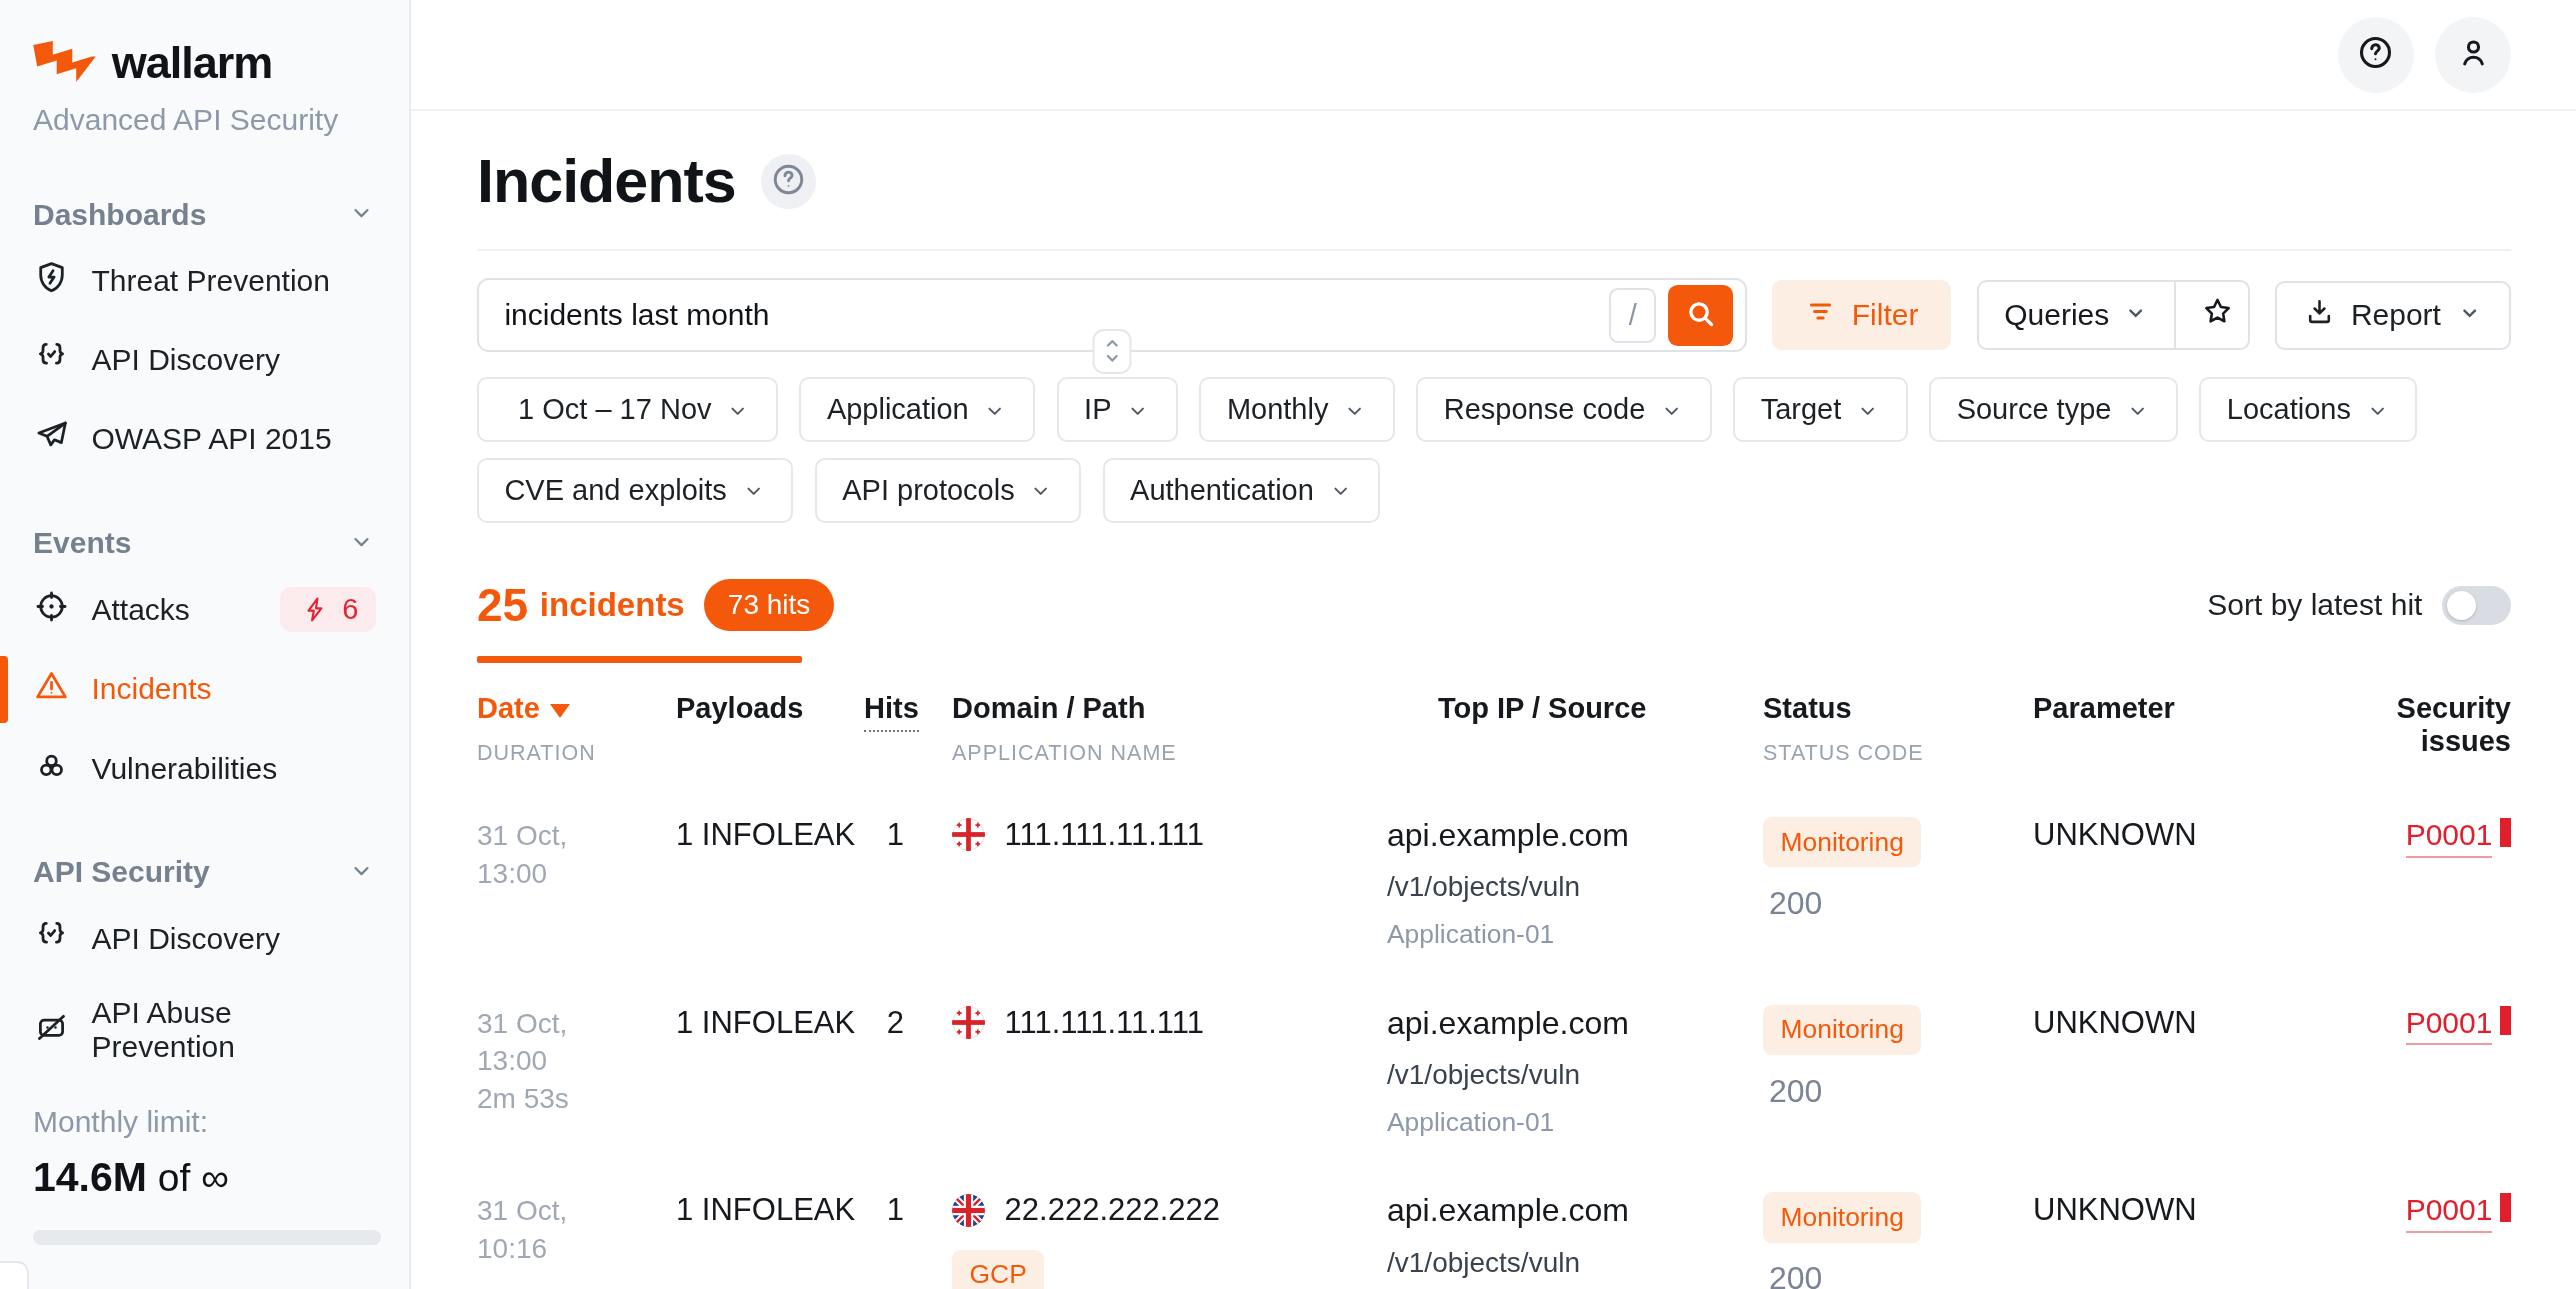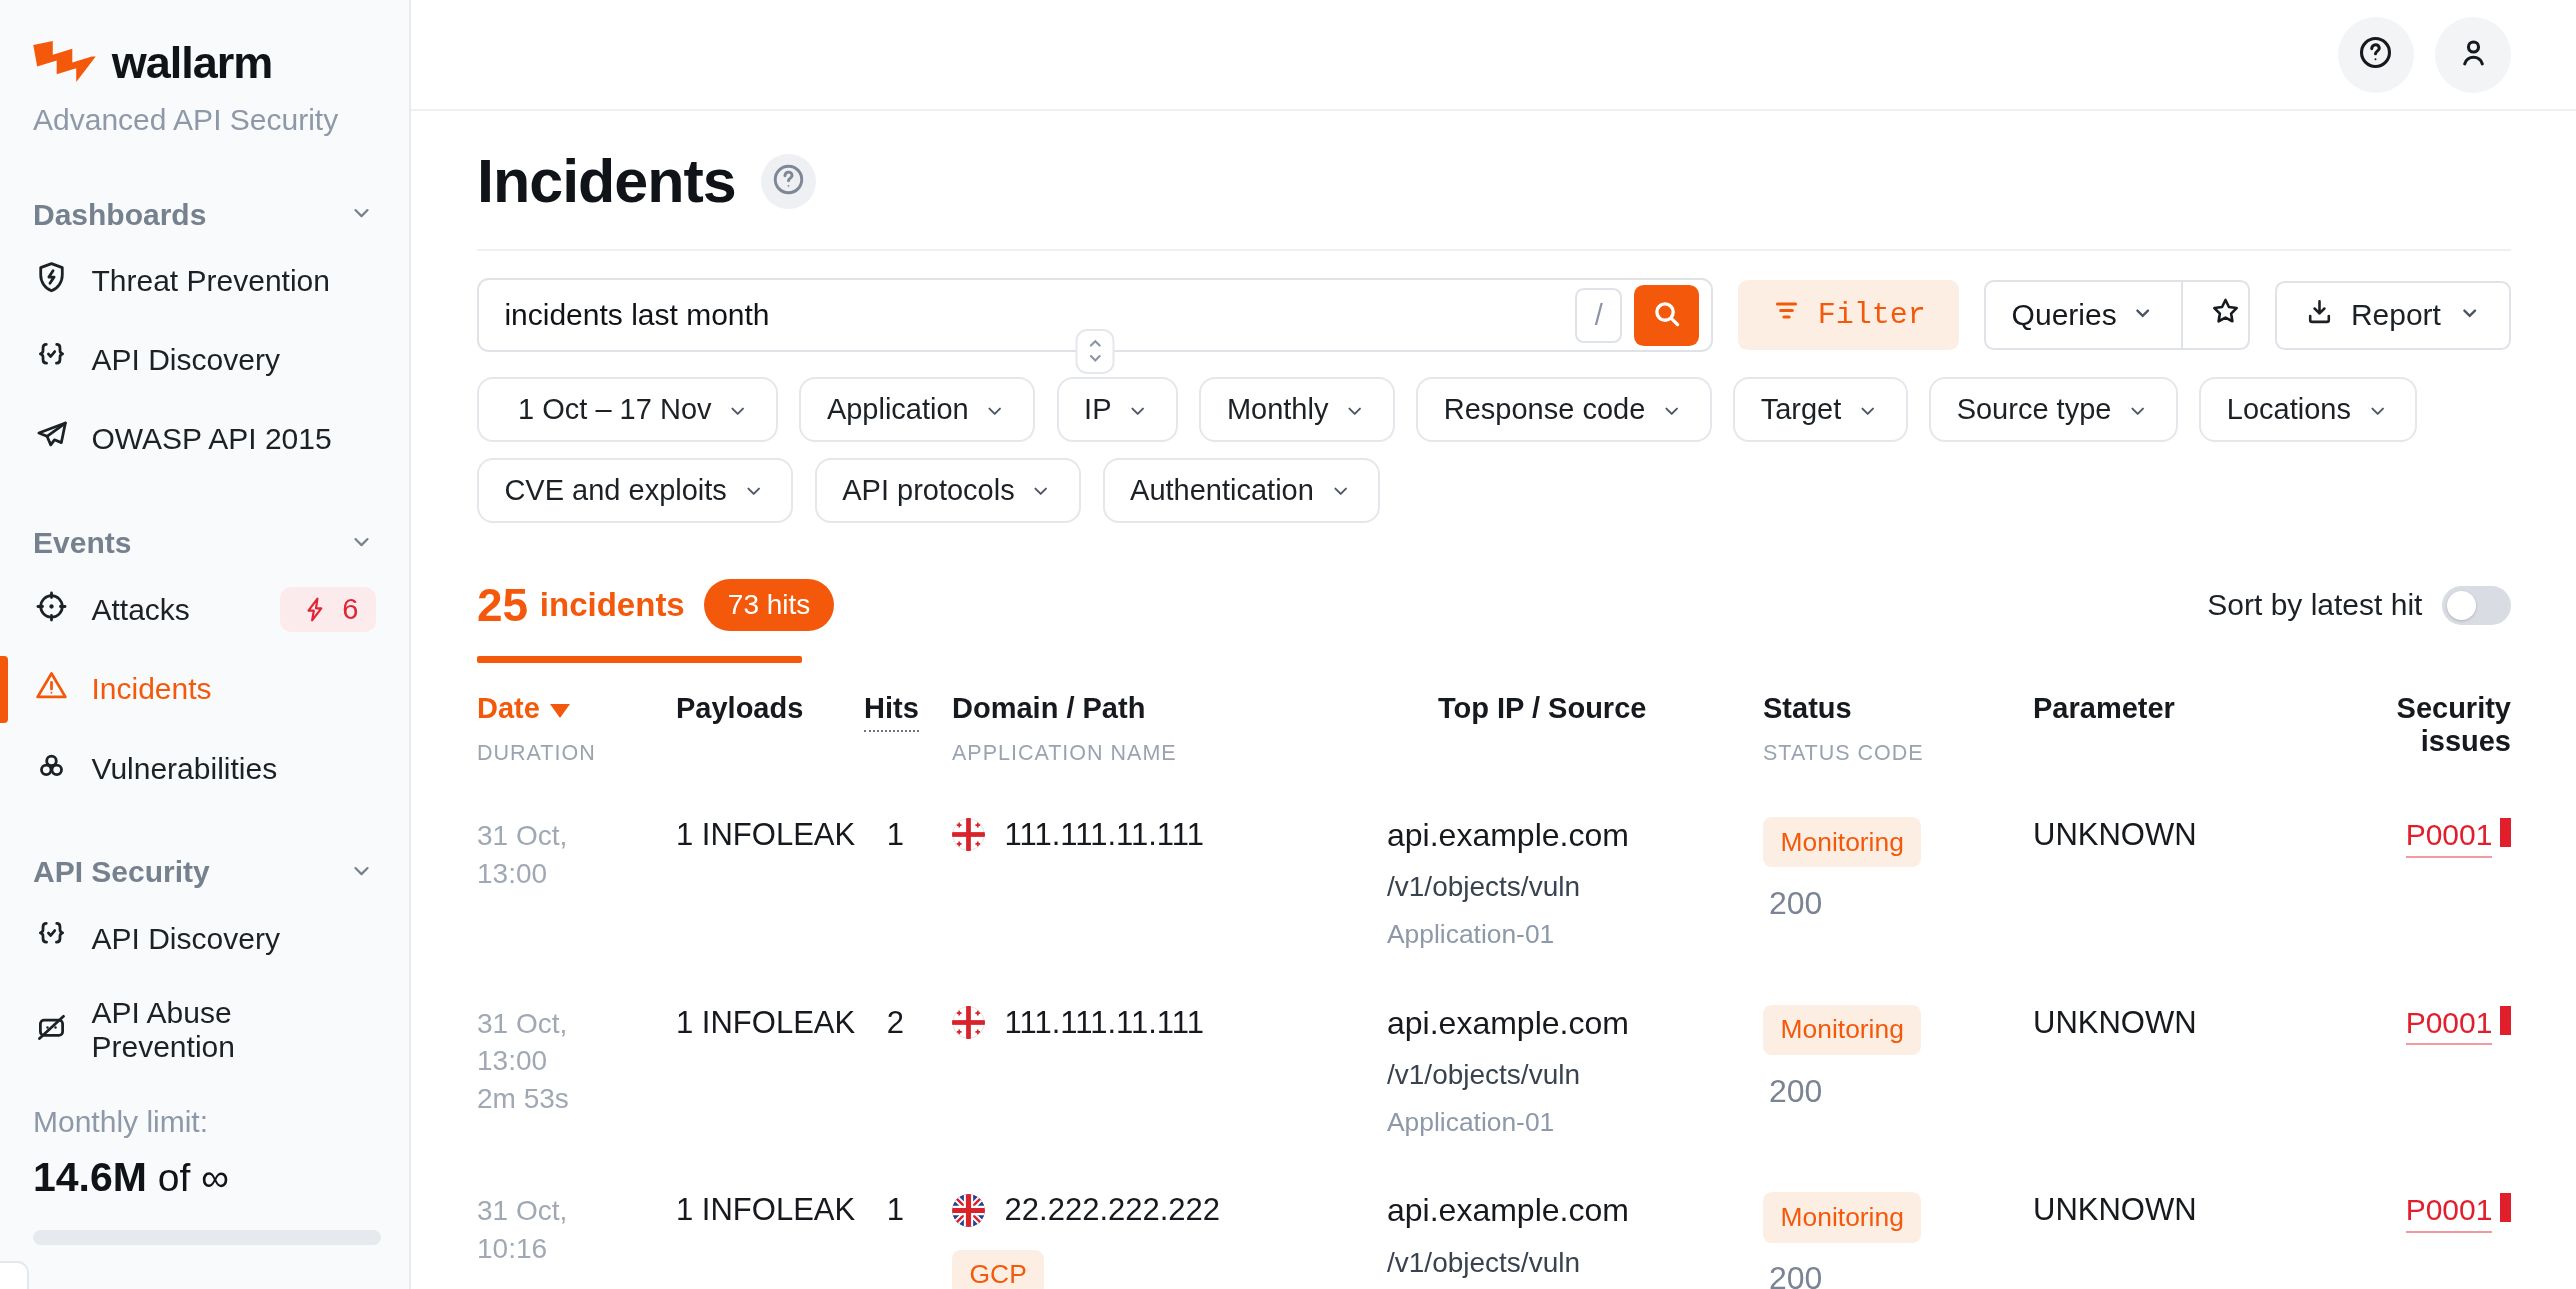--- a/index.html
+++ b/index.html
@@ -64,33 +64,33 @@
   .search-btn { width:65px; height:61px; border-radius:9.8px; background:#f4590b; border:0;
     display:flex; align-items:center; justify-content:center; cursor:pointer; }
   .search-btn svg { width:35px; height:35px; color:#fff; }
   .expander { position:absolute; left:50%; bottom:-23.5px; transform:translateX(-50%);
     width:39px; height:45px; background:#fff; border:2px solid #e4e7eb; border-radius:11.7px;
     display:flex; flex-direction:column; align-items:center; justify-content:center; gap:2px; cursor:pointer; }
   .expander svg { width:17.6px; height:11.7px; color:#8b95a5; }
   .btn { height:69px; display:flex; align-items:center; gap:15.7px; border-radius:9.8px;
     font-size:30px; cursor:pointer; background:#fff; border:2px solid #dfe3e8; padding:0 27px; color:#1c2126; }
   .btn svg { width:31px; height:31px; }
-  .btn.filter { background:#fdeee3; border:0; color:#f4590b; padding:0 33px; height:70px;font-family:Liberation Mono, monospace; }
+  .btn.filter { background:#fdeee3; border:0; color:#f4590b; padding:0 33px; height:70px; }
   .btn-group { display:flex; align-items:stretch; height:70px; border:2px solid #dfe3e8;
     border-radius:9.8px; overflow:hidden; background:#fff; }
   .btn-seg { display:flex; align-items:center; gap:13.7px; padding:0 25.4px; font-size:30px; cursor:pointer; }
   .btn-seg + .btn-seg { border-left:2px solid #dfe3e8; }
   .btn-seg svg { width:33px; height:33px; }
   .chev { width:25.4px !important; height:25.4px !important; color:#4b5563; }
 
   
   .chips { display:flex; gap:21.5px; margin-top:25.4px; flex-wrap:wrap; }
   .chips.second { margin-top:15.7px; }
   .chip { height:65px; display:flex; align-items:center; gap:13.7px; padding:0 25.4px;
-    border:2px solid #e4e7eb; border-radius:16px; background:#fff; font-size:29px; color:#1c2126; cursor:pointer; }
+    border:2px solid #e4e7eb; border-radius:10px; background:#fff; font-size:29px; color:#1c2126; cursor:pointer; }
 
   
   .summary-row { margin-top:55px; display:flex; align-items:flex-start; justify-content:space-between; }
   .summary-left { display:inline-block; }
   .summary-line { display:flex; align-items:center; }
   .summary-count { font-size:46px; font-weight:800; color:#f4590b; }
   .summary-unit { font-size:33px; font-weight:700; color:#f4590b; margin-left:11.7px; }
   .hits-pill { margin-left:19.6px; background:#f4590b; color:#fff; font-size:28px;
     padding:9.8px 23.5px; border-radius:29px; }
   .summary-underline { margin-top:23.5px; height:7.8px; width:325px; background:#f4590b; border-radius:2px; }

